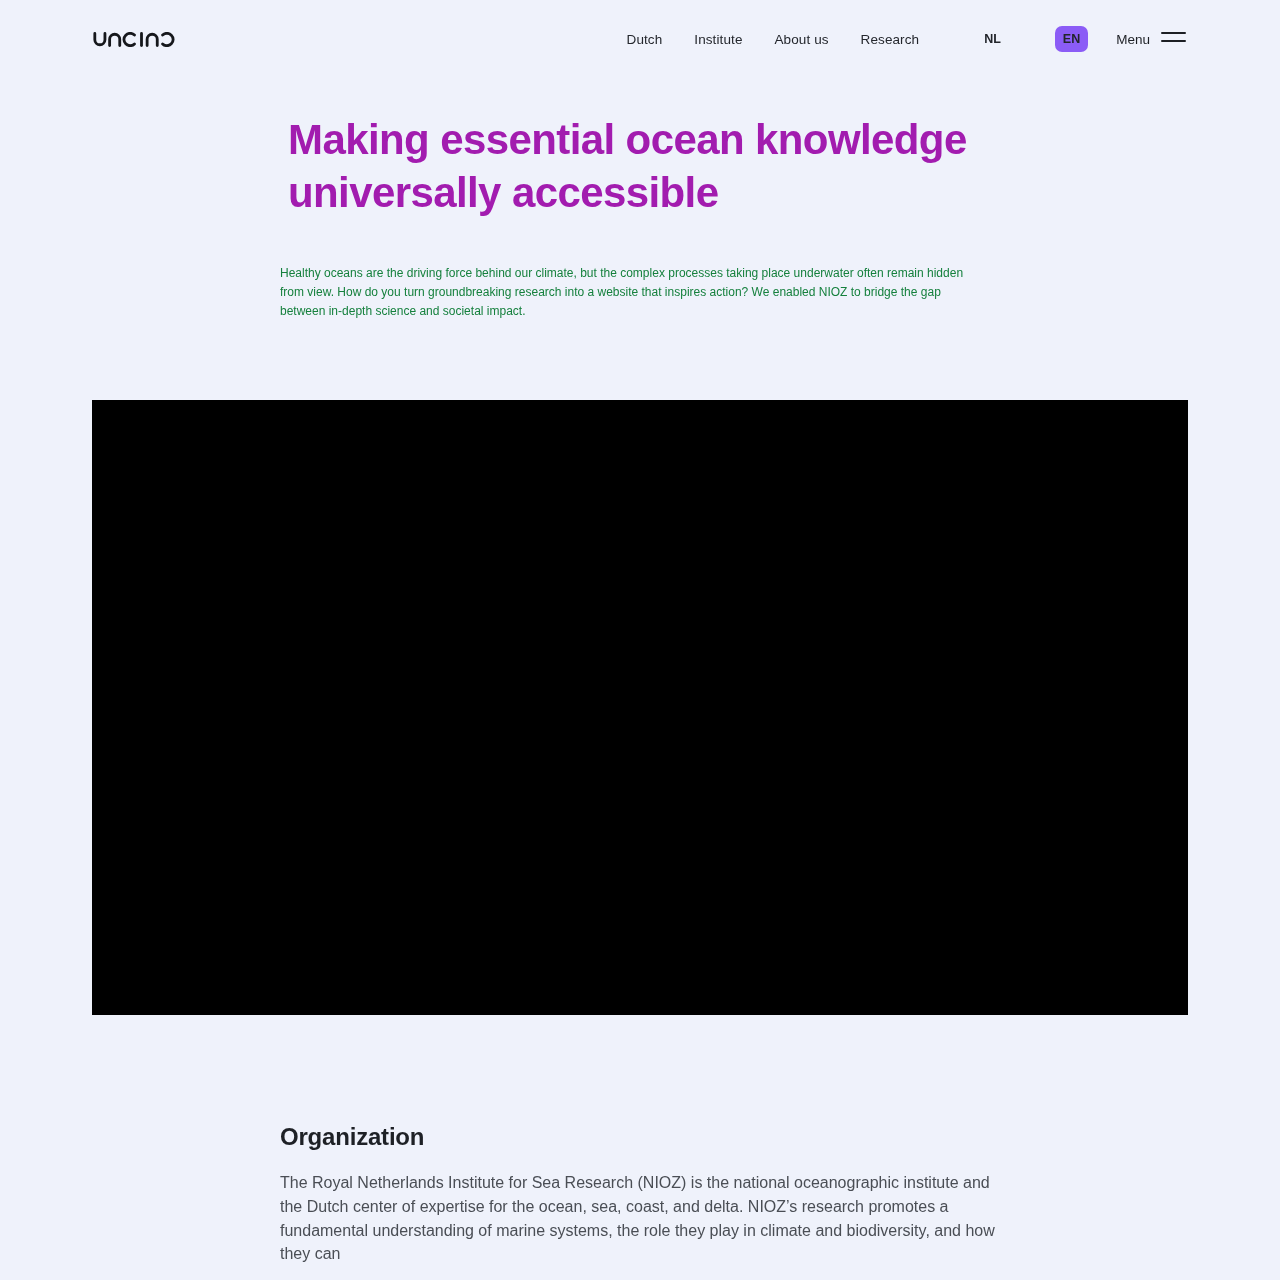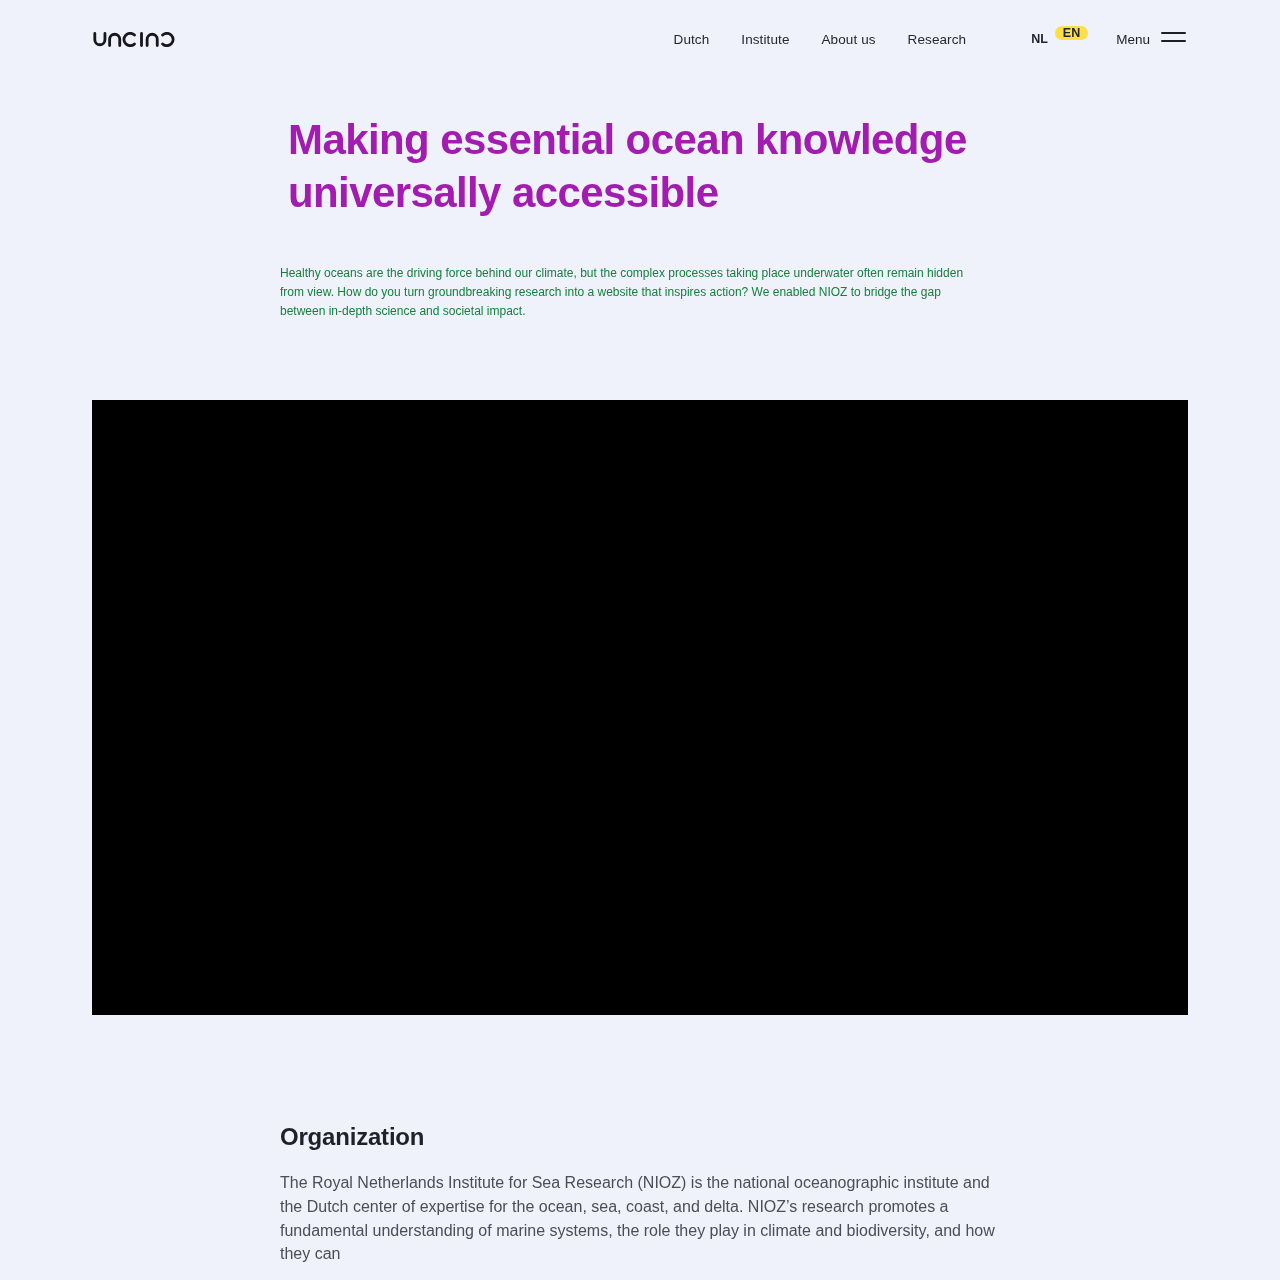--- a/index.html
+++ b/index.html
@@ -43,22 +43,23 @@
   }
   .lang-item {
     font-size: 12.5px;
     font-weight: bold;
     color: #22252b;
     padding: 6px 5px;
     border-radius: 7px;
     cursor: pointer;
   }
   .lang-item.active {
-    background: #fde047;
-    padding: 0 8px;
+    background: #8b5cf6;
+    padding: 6px 8px;
+    margin-left: 47px;
   }
   .menu {
     margin-left: 28px;
     display: flex;
     gap: 11px;
     cursor: pointer;
   }
   .menu-label { font-size: 13.5px; font-weight: 500; color: #1d2025; }
   .hamburger { display: flex; flex-direction: column; gap: 6px; }
   .hamburger span {

